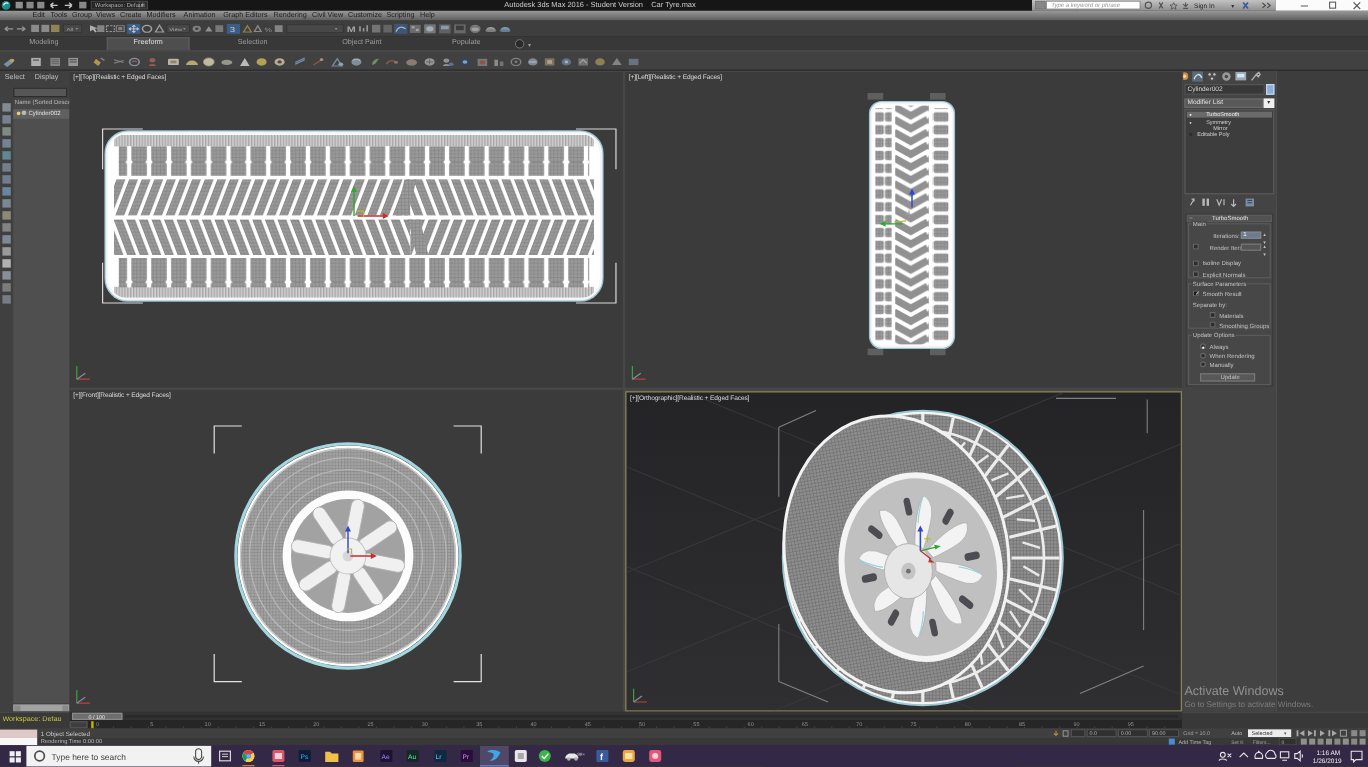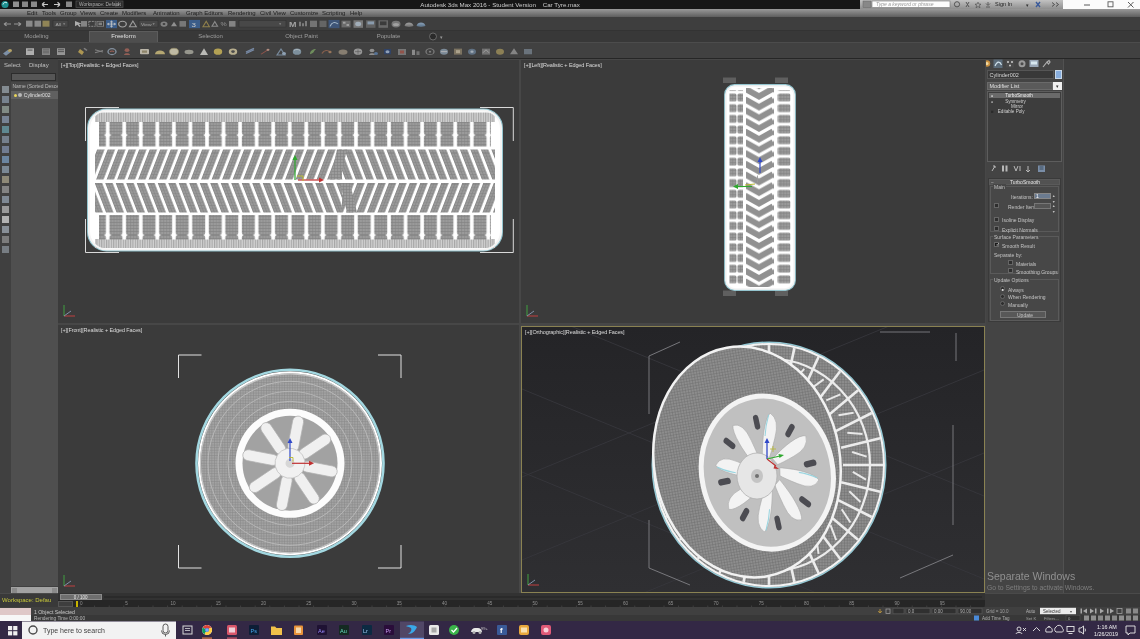--- a/index.html
+++ b/index.html
@@ -634,21 +634,21 @@
   <div class="cp-txt" style="left:15.5px;top:227.8px;color:#fff;font-size:4px;">●</div>
   <div class="cp-txt" style="left:22px;top:227.8px;">Always</div>
   <div class="cp-cb" style="left:14px;top:234.6px;border-radius:50%;"></div>
   <div class="cp-txt" style="left:22px;top:235px;">When Rendering</div>
   <div class="cp-cb" style="left:14px;top:242.4px;border-radius:50%;"></div>
   <div class="cp-txt" style="left:22px;top:242.8px;">Manually</div>
   <div class="cp-box" style="left:14px;top:252px;width:46px;height:7px;background:#585858;border-color:#777;"></div>
   <div class="cp-txt" style="left:31px;top:253.2px;">Update</div>
 </div>
 <div id="activate" class="abs" style="left:987px;top:570px;width:153px;">
-  <div style="font-size:10.5px;color:#909090;font-weight:400;">Separate Windows</div>
+  <div style="font-size:10.5px;color:#909090;font-weight:400;">Activate Windows</div>
   <div style="font-size:6.8px;color:#7e7e7e;margin-top:2px;">Go to Settings to activate Windows.</div>
 </div>
 <div class="abs" style="left:0;top:593px;width:58px;height:14px;background:#393939;border-top:1px solid #4a4a4a;">
   <div class="abs" style="left:2px;top:3px;color:#c8c83a;font-size:6px;white-space:nowrap;overflow:hidden;width:55px;">Workspace: Defau</div>
 </div>
 <div id="timeslider" class="abs" style="left:58px;width:927px;">
   <div class="abs" style="left:1.6px;top:1px;width:42px;height:5.5px;background:#6e6e6e;border:1px solid #8a8a8a;color:#e8e8e8;font-size:4.5px;line-height:5px;text-align:center;">0 / 100</div>
   <div class="abs" style="left:46px;top:3px;width:878px;height:2px;background:#2a2a2a;"></div>
 </div>
 <div id="trackbar" class="abs" style="left:58px;width:940px;">

